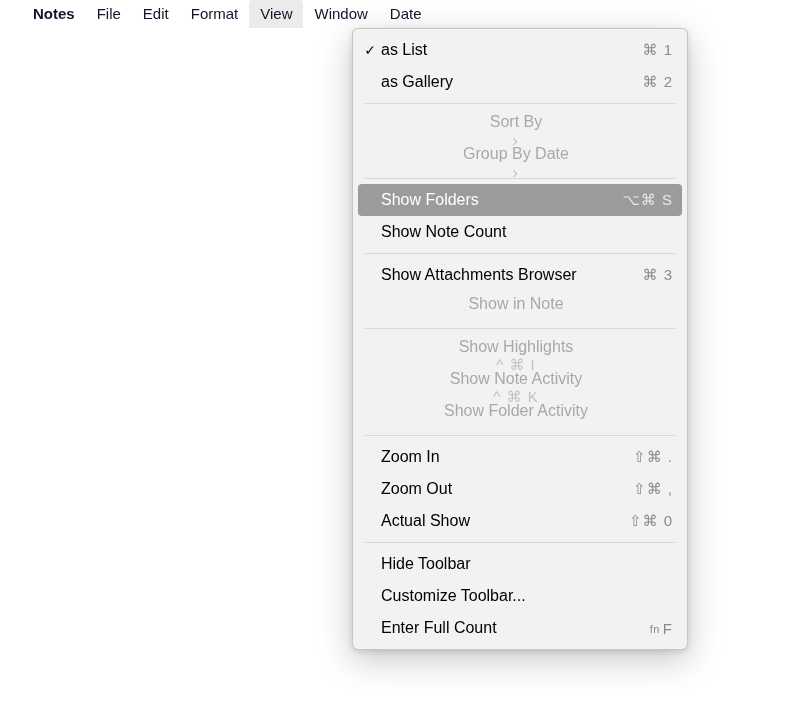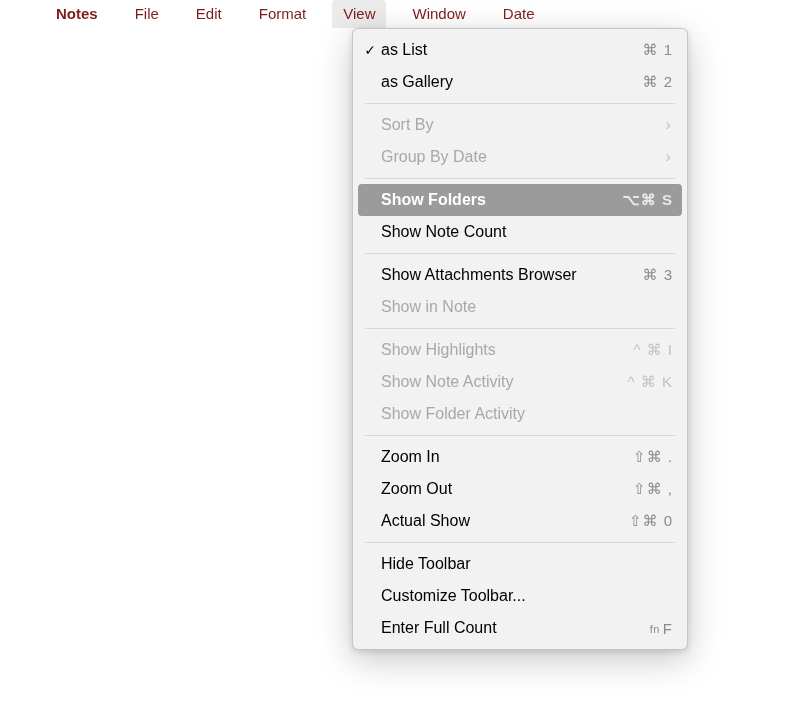--- a/index.html
+++ b/index.html
@@ -12,24 +12,24 @@
       background: #ffffff;
       width: 800px;
       height: 723px;
       overflow: hidden;
       position: relative;
     }
     .menubar {
       display: flex;
       align-items: center;
       height: 28px;
-      padding: 0 8px;
+      padding: 0 0;
       font-size: 15px;
-      color: #7f1d1d;
-      gap: 15px;
+      color: #0f172a;
+      gap: 0;
     }
     .apple-logo {
       font-size: 18px;
       padding: 0 12px 0 10px;
       line-height: 28px;
     }
     .menubar-item {
       padding: 0 11px;
       line-height: 28px;
       height: 28px;
@@ -59,29 +59,29 @@
       display: flex;
       align-items: center;
       padding: 4px 14px 4px 6px;
       font-size: 16px;
       color: #000;
       cursor: default;
       height: 32px;
     }
     .menu-item.disabled {
       color: #a8a8a8;
+      flex-direction: column;
     }
     .menu-item.highlighted {
       background: #9b9b9b;
       color: #fff;
       border-radius: 4px;
       margin: 0 5px;
       padding-left: 1px;
       padding-right: 9px;
-      font-weight: bold;
     }
     .menu-check {
       width: 22px;
       text-align: center;
       font-size: 14px;
       flex-shrink: 0;
     }
     .menu-label {
       flex: 1;
     }

